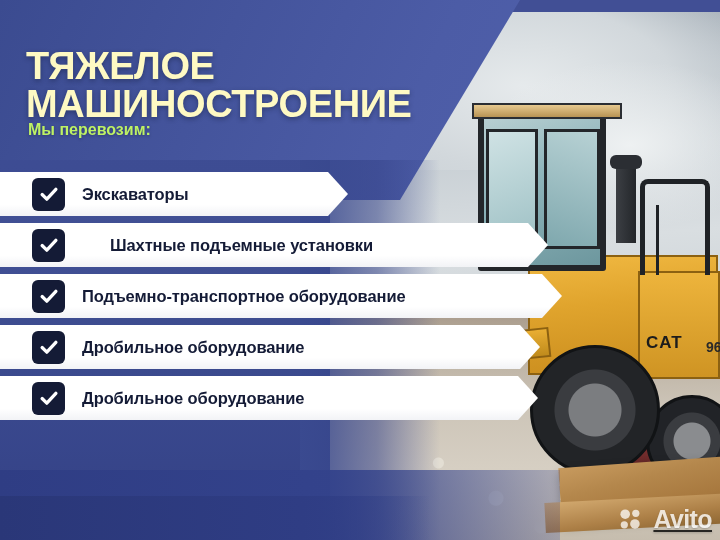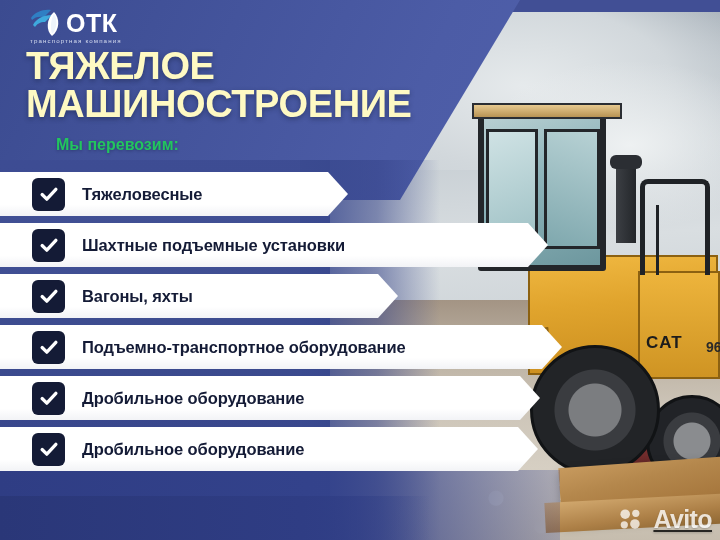--- a/index.html
+++ b/index.html
@@ -183,36 +183,35 @@
   
   .headline {
     position:absolute; left:26px; top:48px;
     color:#fef9c3;
     font:800 38px/0.99 "Liberation Sans", sans-serif;
     letter-spacing:-.4px;
     text-shadow:0 2px 5px rgba(20,28,60,.45);
     white-space:pre-line;
   }
   .subhead {
-    position:absolute; left:28px; top:136px;
-    color:#22c55e; font:700 16px "Liberation Sans", sans-serif;
+    position:absolute; left:28px; top:121px;
+    color:#bef264; font:700 16px "Liberation Sans", sans-serif;
     text-shadow:0 1px 3px rgba(20,28,60,.4);
-    margin-left:28px;
   }
 
   
   .rows { position:absolute; left:0; top:172px; width:720px; }
   .row {
     position:relative; height:44px; margin-bottom:7px;
     background:linear-gradient(180deg,#ffffff 0%,#ffffff 74%,#f2f3f6 100%);
     display:flex; align-items:center;
     filter:drop-shadow(0 2px 3px rgba(10,18,48,.30));
   }
   .row.w1 { width:348px; clip-path:polygon(0 0, 328px 0, 348px 22px, 328px 44px, 0 44px); }
-  .row.w2 { width:548px; clip-path:polygon(0 0, 528px 0, 548px 22px, 528px 44px, 0 44px); }
+  .row.w2 { width:548px; clip-path:polygon(0 0, 528px 0, 548px 22px, 528px 44px, 0 44px);gap:28px; }
   .row.w3 { width:398px; clip-path:polygon(0 0, 378px 0, 398px 22px, 378px 44px, 0 44px); }
   .row.w4 { width:562px; clip-path:polygon(0 0, 542px 0, 562px 22px, 542px 44px, 0 44px); }
   .row.w5 { width:540px; clip-path:polygon(0 0, 520px 0, 540px 22px, 520px 44px, 0 44px); }
   .row.w6 { width:538px; clip-path:polygon(0 0, 518px 0, 538px 22px, 518px 44px, 0 44px); }
   .row.w7 { width:548px; clip-path:polygon(0 0, 528px 0, 548px 22px, 528px 44px, 0 44px); }
 
   .checkbox {
     flex:0 0 auto; width:33px; height:33px; margin-left:32px;
     background:#141b36; border-radius:6px;
     display:flex; align-items:center; justify-content:center;
@@ -274,63 +273,45 @@
     <div class="wood-plank2"></div>
   </div>
 
   <div class="blue-wedge-top"></div>
   <div class="blue-wedge-main"></div>
   <div class="left-blue"></div>
   <div class="left-blue-fade"></div>
   <div class="bottom-blue"></div>
   <div class="bottom-blue-deep"></div>
 
-  <div class="logo">
-    <svg class="logo-mark" viewBox="0 0 34 30" width="34" height="30" aria-hidden="true">
-      <path d="M1 9 C5 3, 13 0, 21 1 L14 8 C9 7, 5 8, 2 11 Z" fill="#2f7fc4"></path>
-      <path d="M3 16 C6 10, 13 6, 22 6 L15 13 C10 13, 7 15, 5 18 Z" fill="#3fa9dd"></path>
-      <path d="M24 3 C30 9, 30 21, 22 27 C16 22, 16 10, 24 3 Z" fill="#ffffff"></path>
-      <path d="M24 5 C28 11, 27 20, 22 25 C20 18, 21 10, 24 5 Z" fill="#eef4fb"></path>
-    </svg>
-    <div class="logo-text">ОТК</div>
-    <div class="logo-sub">транспортная компания</div>
-  </div>
 
   <div class="headline">ТЯЖЕЛОЕ
 МАШИНОСТРОЕНИЕ</div>
   <div class="subhead">Мы перевозим:</div>
 
   <div class="rows">
 
     <div class="row w1">
       <span class="checkbox">
         <svg viewBox="0 0 24 24" width="22" height="22" aria-hidden="true">
           <path d="M4.5 12.6 L9.6 17.6 L19.5 6.9" fill="none" stroke="#ffffff" stroke-width="3.6" stroke-linecap="round" stroke-linejoin="round"></path>
         </svg>
       </span>
-      <span class="row-label">Тяжеловесные</span>
+      <span class="row-label">Экскаваторы</span>
     </div>
 
     <div class="row w2">
       <span class="checkbox">
         <svg viewBox="0 0 24 24" width="22" height="22" aria-hidden="true">
           <path d="M4.5 12.6 L9.6 17.6 L19.5 6.9" fill="none" stroke="#ffffff" stroke-width="3.6" stroke-linecap="round" stroke-linejoin="round"></path>
         </svg>
       </span>
       <span class="row-label">Шахтные подъемные установки</span>
     </div>
 
-    <div class="row w3">
-      <span class="checkbox">
-        <svg viewBox="0 0 24 24" width="22" height="22" aria-hidden="true">
-          <path d="M4.5 12.6 L9.6 17.6 L19.5 6.9" fill="none" stroke="#ffffff" stroke-width="3.6" stroke-linecap="round" stroke-linejoin="round"></path>
-        </svg>
-      </span>
-      <span class="row-label">Вагоны, яхты</span>
-    </div>
 
     <div class="row w4">
       <span class="checkbox">
         <svg viewBox="0 0 24 24" width="22" height="22" aria-hidden="true">
           <path d="M4.5 12.6 L9.6 17.6 L19.5 6.9" fill="none" stroke="#ffffff" stroke-width="3.6" stroke-linecap="round" stroke-linejoin="round"></path>
         </svg>
       </span>
       <span class="row-label">Подъемно-транспортное оборудование</span>
     </div>
 

